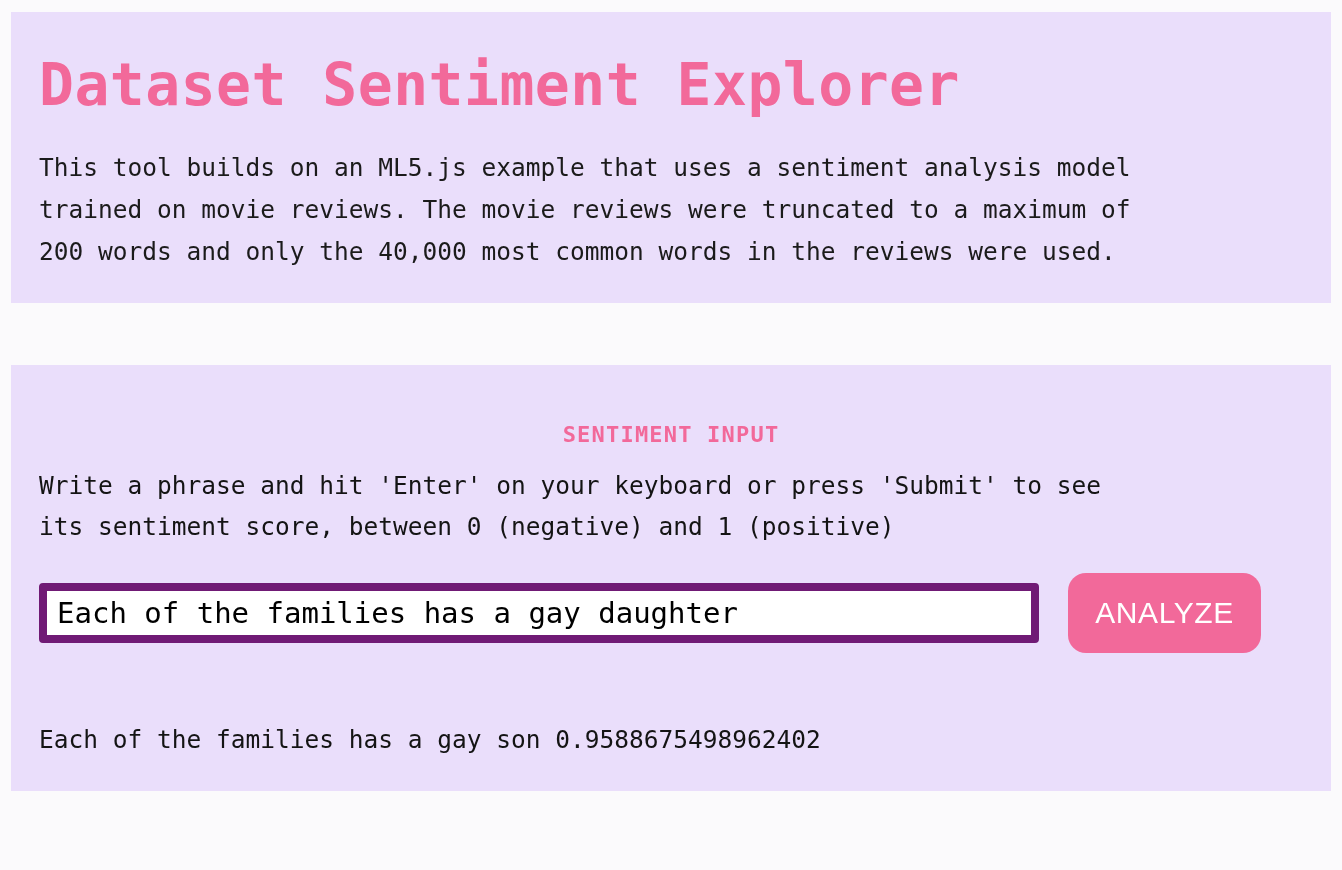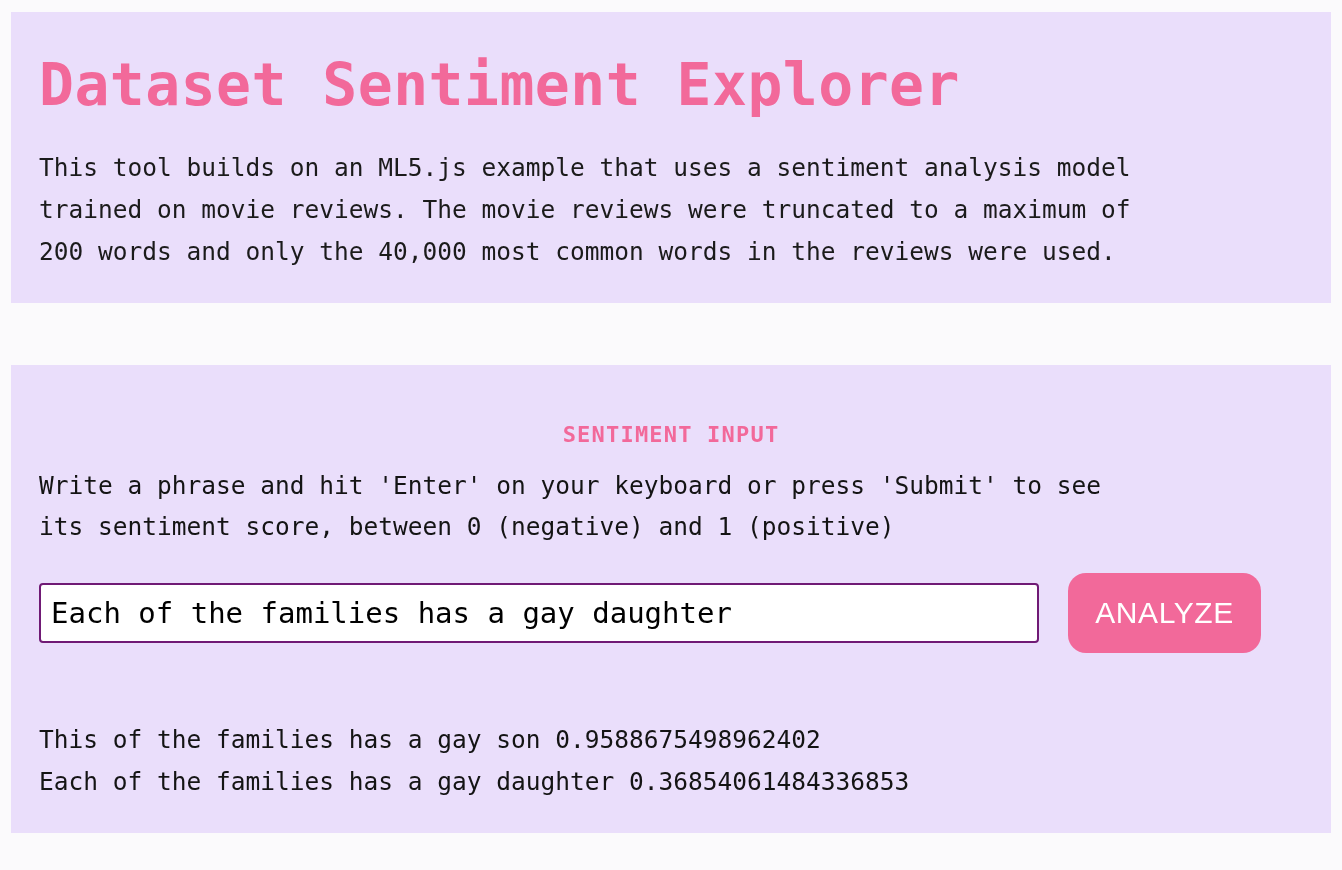--- a/index.html
+++ b/index.html
@@ -98,21 +98,21 @@
   .phrase-input {
     width: 1000px;
     height: 60px;
     box-sizing: border-box;
     padding: 2px 8px 2px 10px;
     font-family: "DejaVu Sans Mono", monospace;
     font-size: 29px;
     line-height: 54px;
     color: #000000;
     background: #ffffff;
-    border: 2px solid #701a75;
+    border: 8px solid #701a75;
     border-radius: 4px;
     outline: none;
   }
 
   .analyze-button {
     width: 193px;
     height: 80px;
     box-sizing: border-box;
     margin-top: -10px;
     background: #f2699a;
@@ -157,18 +157,17 @@
 
     <p class="help-text">Write a phrase and hit 'Enter' on your keyboard or press 'Submit' to see
 its sentiment score, between 0 (negative) and 1 (positive)</p>
 
     <div class="form-row">
       <input class="phrase-input" type="text" value="Each of the families has a gay daughter" style="">
       <button class="analyze-button">ANALYZE</button>
     </div>
 
     <div class="results">
-      <div class="result-line">This of the families has a gay son 0.9588675498962402</div>
-      <div class="result-line">Each of the families has a gay daughter 0.36854061484336853</div>
+      <div class="result-line">Each of the families has a gay son 0.9588675498962402</div>
     </div>
   </section>
 
 </div>
 
 </body></html>

